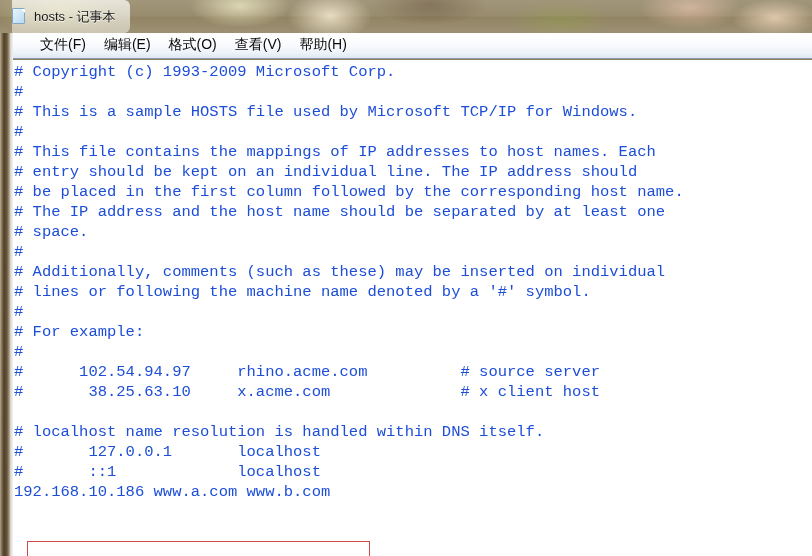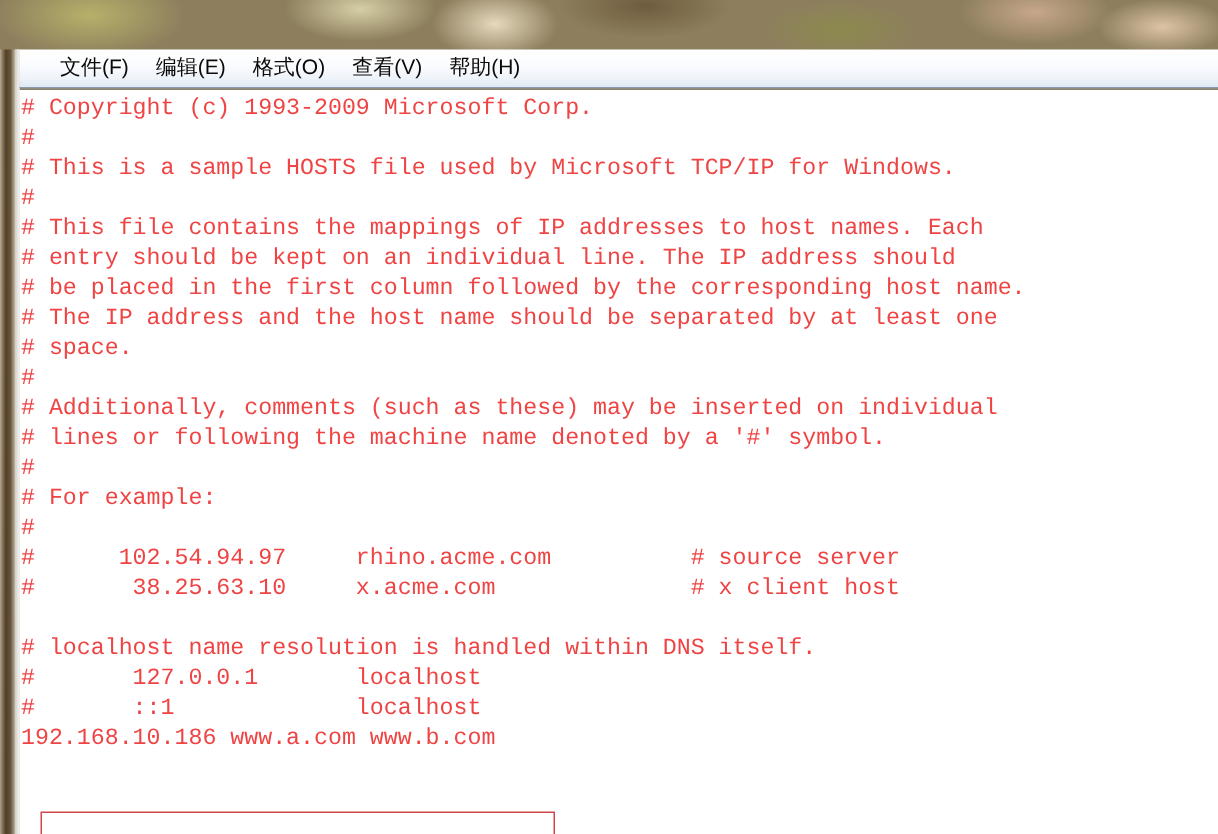--- a/index.html
+++ b/index.html
@@ -169,21 +169,21 @@
   }
 
   .doc {
     position: absolute;
     left: 1px;
     top: 2px;
     width: 797px;
     font-family: "Liberation Mono", monospace;
     font-size: 15.5px;
     line-height: 20px;
-    color: #ef4444;
+    color: #1d4ed8;
     white-space: pre;
     letter-spacing: 0px;
   }
 
   .doc-line {
     height: 20px;
     white-space: pre;
   }
 
   
@@ -198,20 +198,30 @@
     pointer-events: none;
   }
 </style>
 </head>
 <body>
 
 <div id="app">
 
   <div class="desktop"></div>
 
+  <div class="titlebar">
+    <div class="titlebar-glass"></div>
+    <div class="titlebar-caption">
+      <span class="np-icon">
+        <span class="page"></span>
+        <span class="fold"></span>
+      </span>
+      <span class="titlebar-title">hosts - 记事本</span>
+    </div>
+  </div>
 
   <div class="frame-left">
     <div class="frame-left-inner"></div>
   </div>
 
   <div class="menubar" id="menubar">
       <div class="menu-item">文件(F)</div>
       <div class="menu-item">编辑(E)</div>
       <div class="menu-item">格式(O)</div>
       <div class="menu-item">查看(V)</div>

